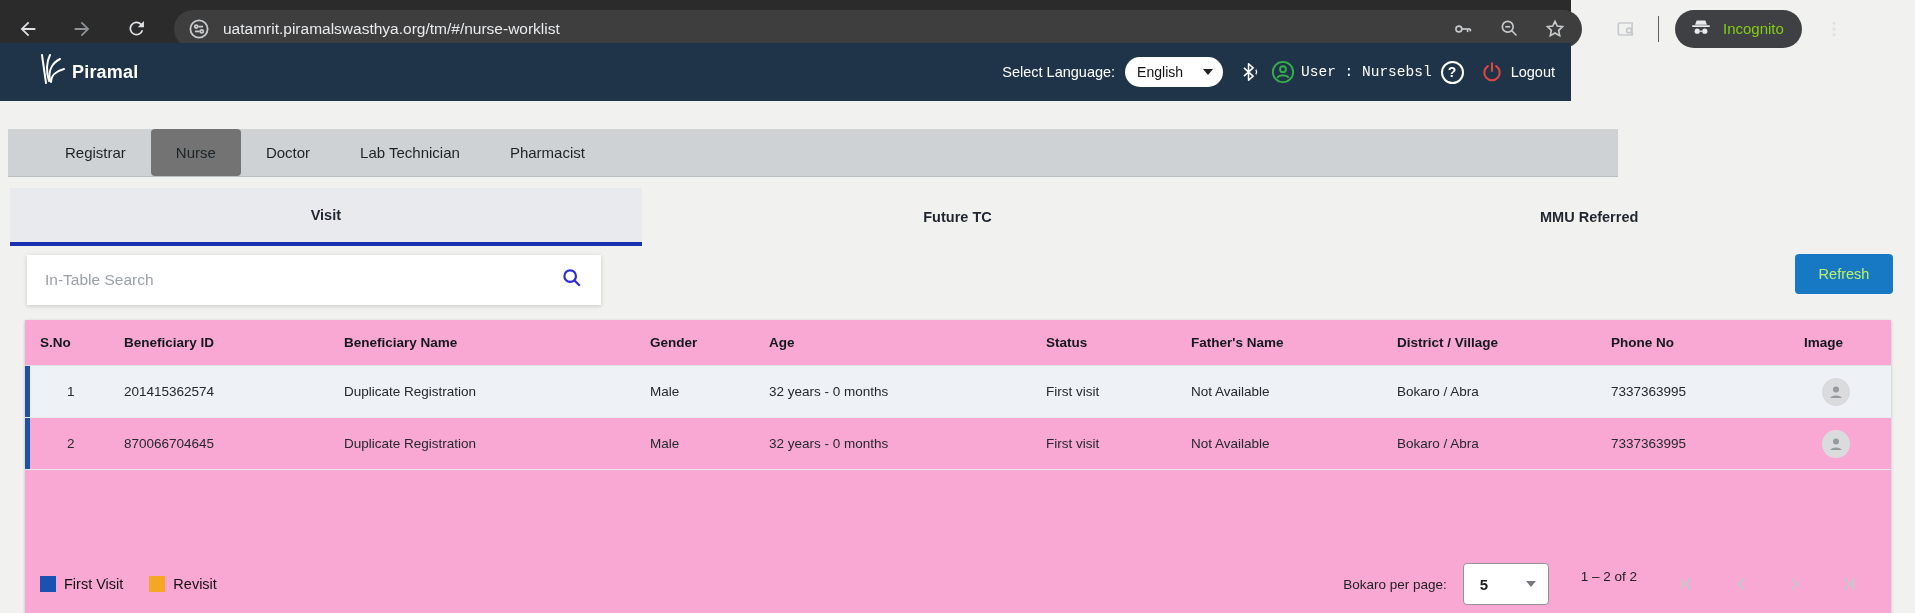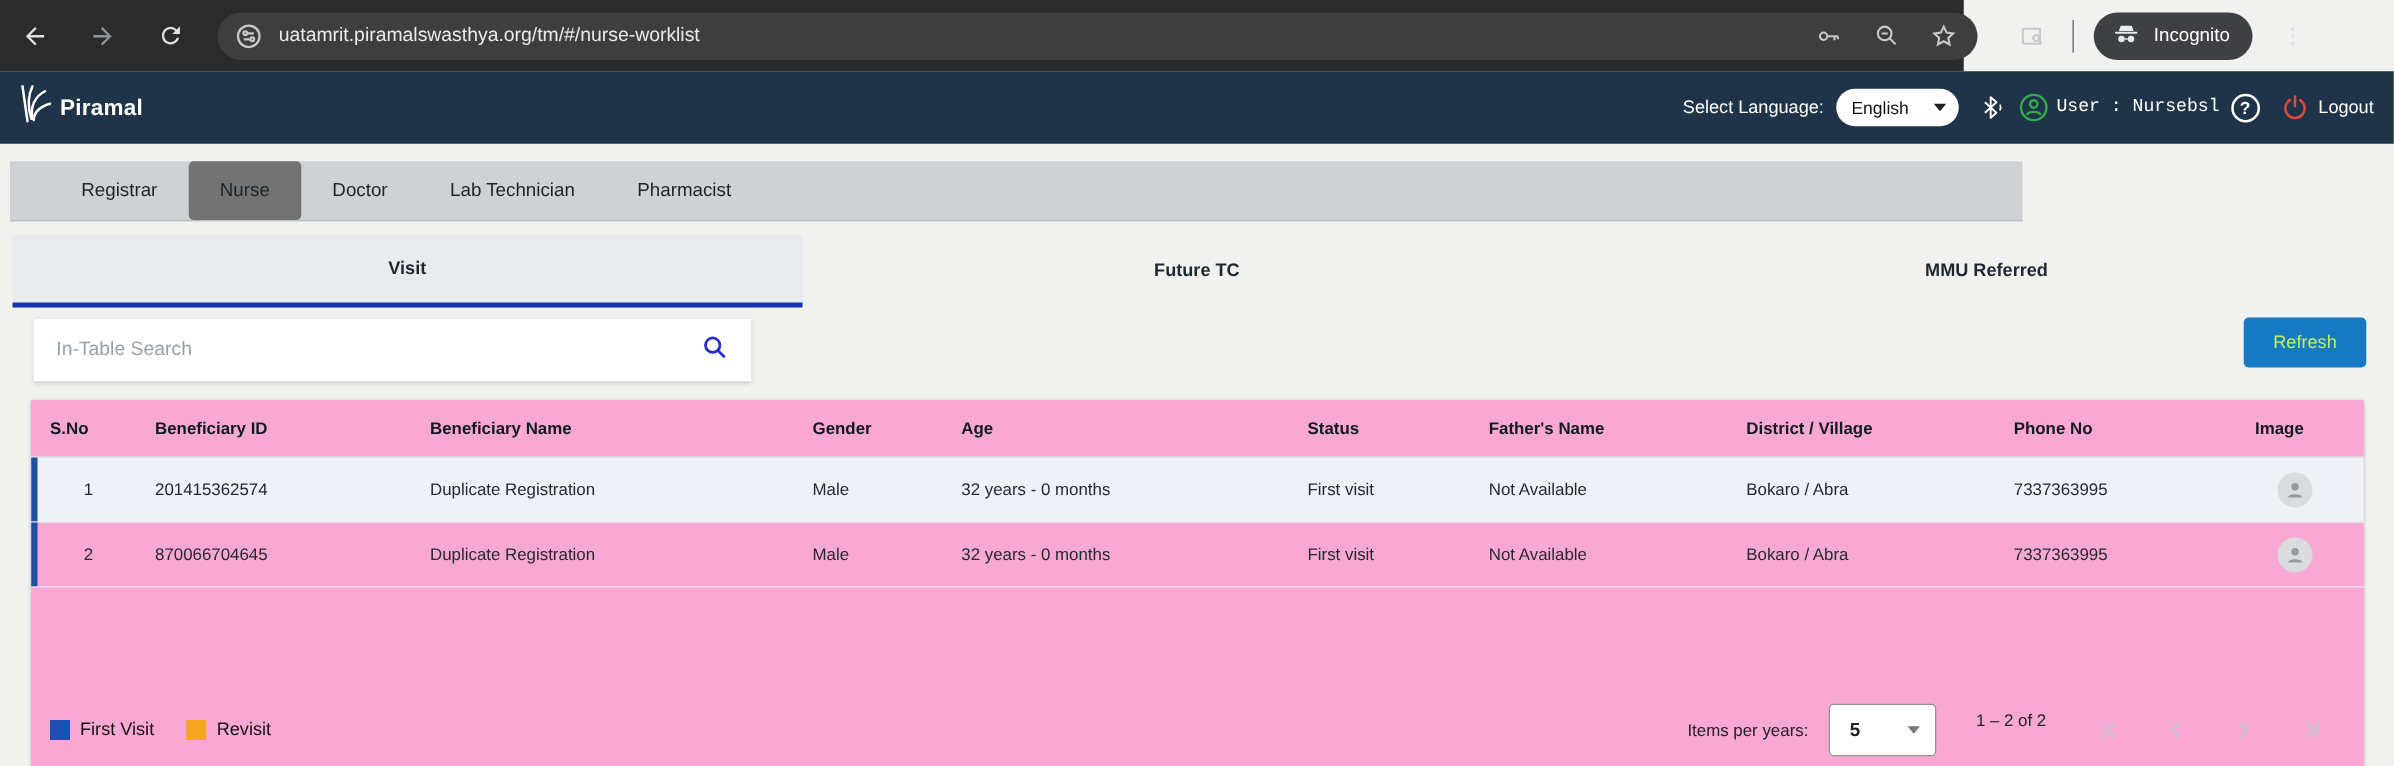--- a/index.html
+++ b/index.html
@@ -8,25 +8,25 @@
   
   .browser-bar { position:absolute; top:0; left:0; width:1571px; height:57px; background:#2b2b2b; display:flex; align-items:center; padding-left:16px; }
   .nav-ico { width:24px; height:24px; flex:none; display:flex; align-items:center; justify-content:center; }
   .nav-ico + .nav-ico { margin-left:30px; }
   .url-pill { height:38px; width:1408px; margin-left:26px; background:#3e3e3e; border-radius:19px; display:flex; align-items:center; padding:0 16px 0 14px; flex:none; }
   .url-text { color:#e8eaed; font-size:15.5px; margin-left:13px; flex:1; white-space:nowrap; overflow:hidden; }
   .pill-ico { width:22px; height:22px; flex:none; display:flex; align-items:center; justify-content:center; }
   .pill-right { display:flex; align-items:center; gap:24px; margin-left:auto; }
   .after-pill { display:flex; align-items:center; margin-left:34px; }
   .chrome-sep { width:1px; height:26px; background:#5c5f62; margin:0 16px 0 20px; }
-  .incog-pill { height:38px; background:#3e4043; border-radius:19px; display:flex; align-items:center; gap:10px; padding:0 18px 0 14px; color:#ffffff; font-size:15px; }
+  .incog-pill { height:38px; background:#3e4043; border-radius:19px; display:flex; align-items:center; gap:10px; padding:0 18px 0 14px; color:#84cc16; font-size:15px; }
   .dots-ico { margin-left:22px; width:22px; height:22px; display:flex; align-items:center; justify-content:center; }
 
   
-  .app-header { position:absolute; top:57px; left:0; width:1915px; height:58px; background:#203449; display:flex; align-items:center; padding:0 16px 0 12px; color:#fff; }
+  .app-header { position:absolute; top:43px; left:0; width:1571px; height:58px; background:#203449; display:flex; align-items:center; padding:0 16px 0 36px; color:#fff; }
   .brand { display:flex; align-items:center; gap:6px; }
   .brand-name { font-size:18px; font-weight:bold; letter-spacing:.2px; }
   .hdr-right { margin-left:auto; display:flex; align-items:center; font-size:14.5px; }
   .lang-label { margin-right:10px; }
   .lang-select { width:98px; height:30px; background:#fff; color:#111; border-radius:15px; display:flex; align-items:center; padding:0 10px 0 12px; font-size:14px; }
   .lang-caret { margin-left:auto; width:0; height:0; border-left:5px solid transparent; border-right:5px solid transparent; border-top:6px solid #222; }
   .hdr-ico { width:24px; height:24px; display:flex; align-items:center; justify-content:center; flex:none; }
   .bt-ico { margin-left:14px; }
   .user-ico { margin-left:10px; }
   .user-text { margin-left:6px;font-family:Liberation Mono, monospace; }
@@ -290,21 +290,21 @@
       <span class="legend-item">
         <span class="swatch" style="background-color: rgb(26, 82, 180);"></span>
         <span>First Visit</span>
       </span>
       <span class="legend-item">
         <span class="swatch" style="background-color: rgb(245, 166, 35);"></span>
         <span>Revisit</span>
       </span>
     </div>
     <div class="paginator">
-      <span class="ipp-label">Items per years:</span>
+      <span class="ipp-label">Bokaro per page:</span>
       <span class="page-size">
         <span class="page-size-val">5</span>
         <span class="ps-caret"></span>
       </span>
       <span class="range-label">1 – 2 of 2</span>
       <span class="pg-btn">
         <svg width="22" height="22" viewBox="0 0 24 24" fill="none" stroke="#c5c7ca" stroke-width="2">
             <line x1="7" y1="6" x2="7" y2="18"></line>
             <path d="M16.5 6 L10.5 12 L16.5 18"></path>
           </svg>

